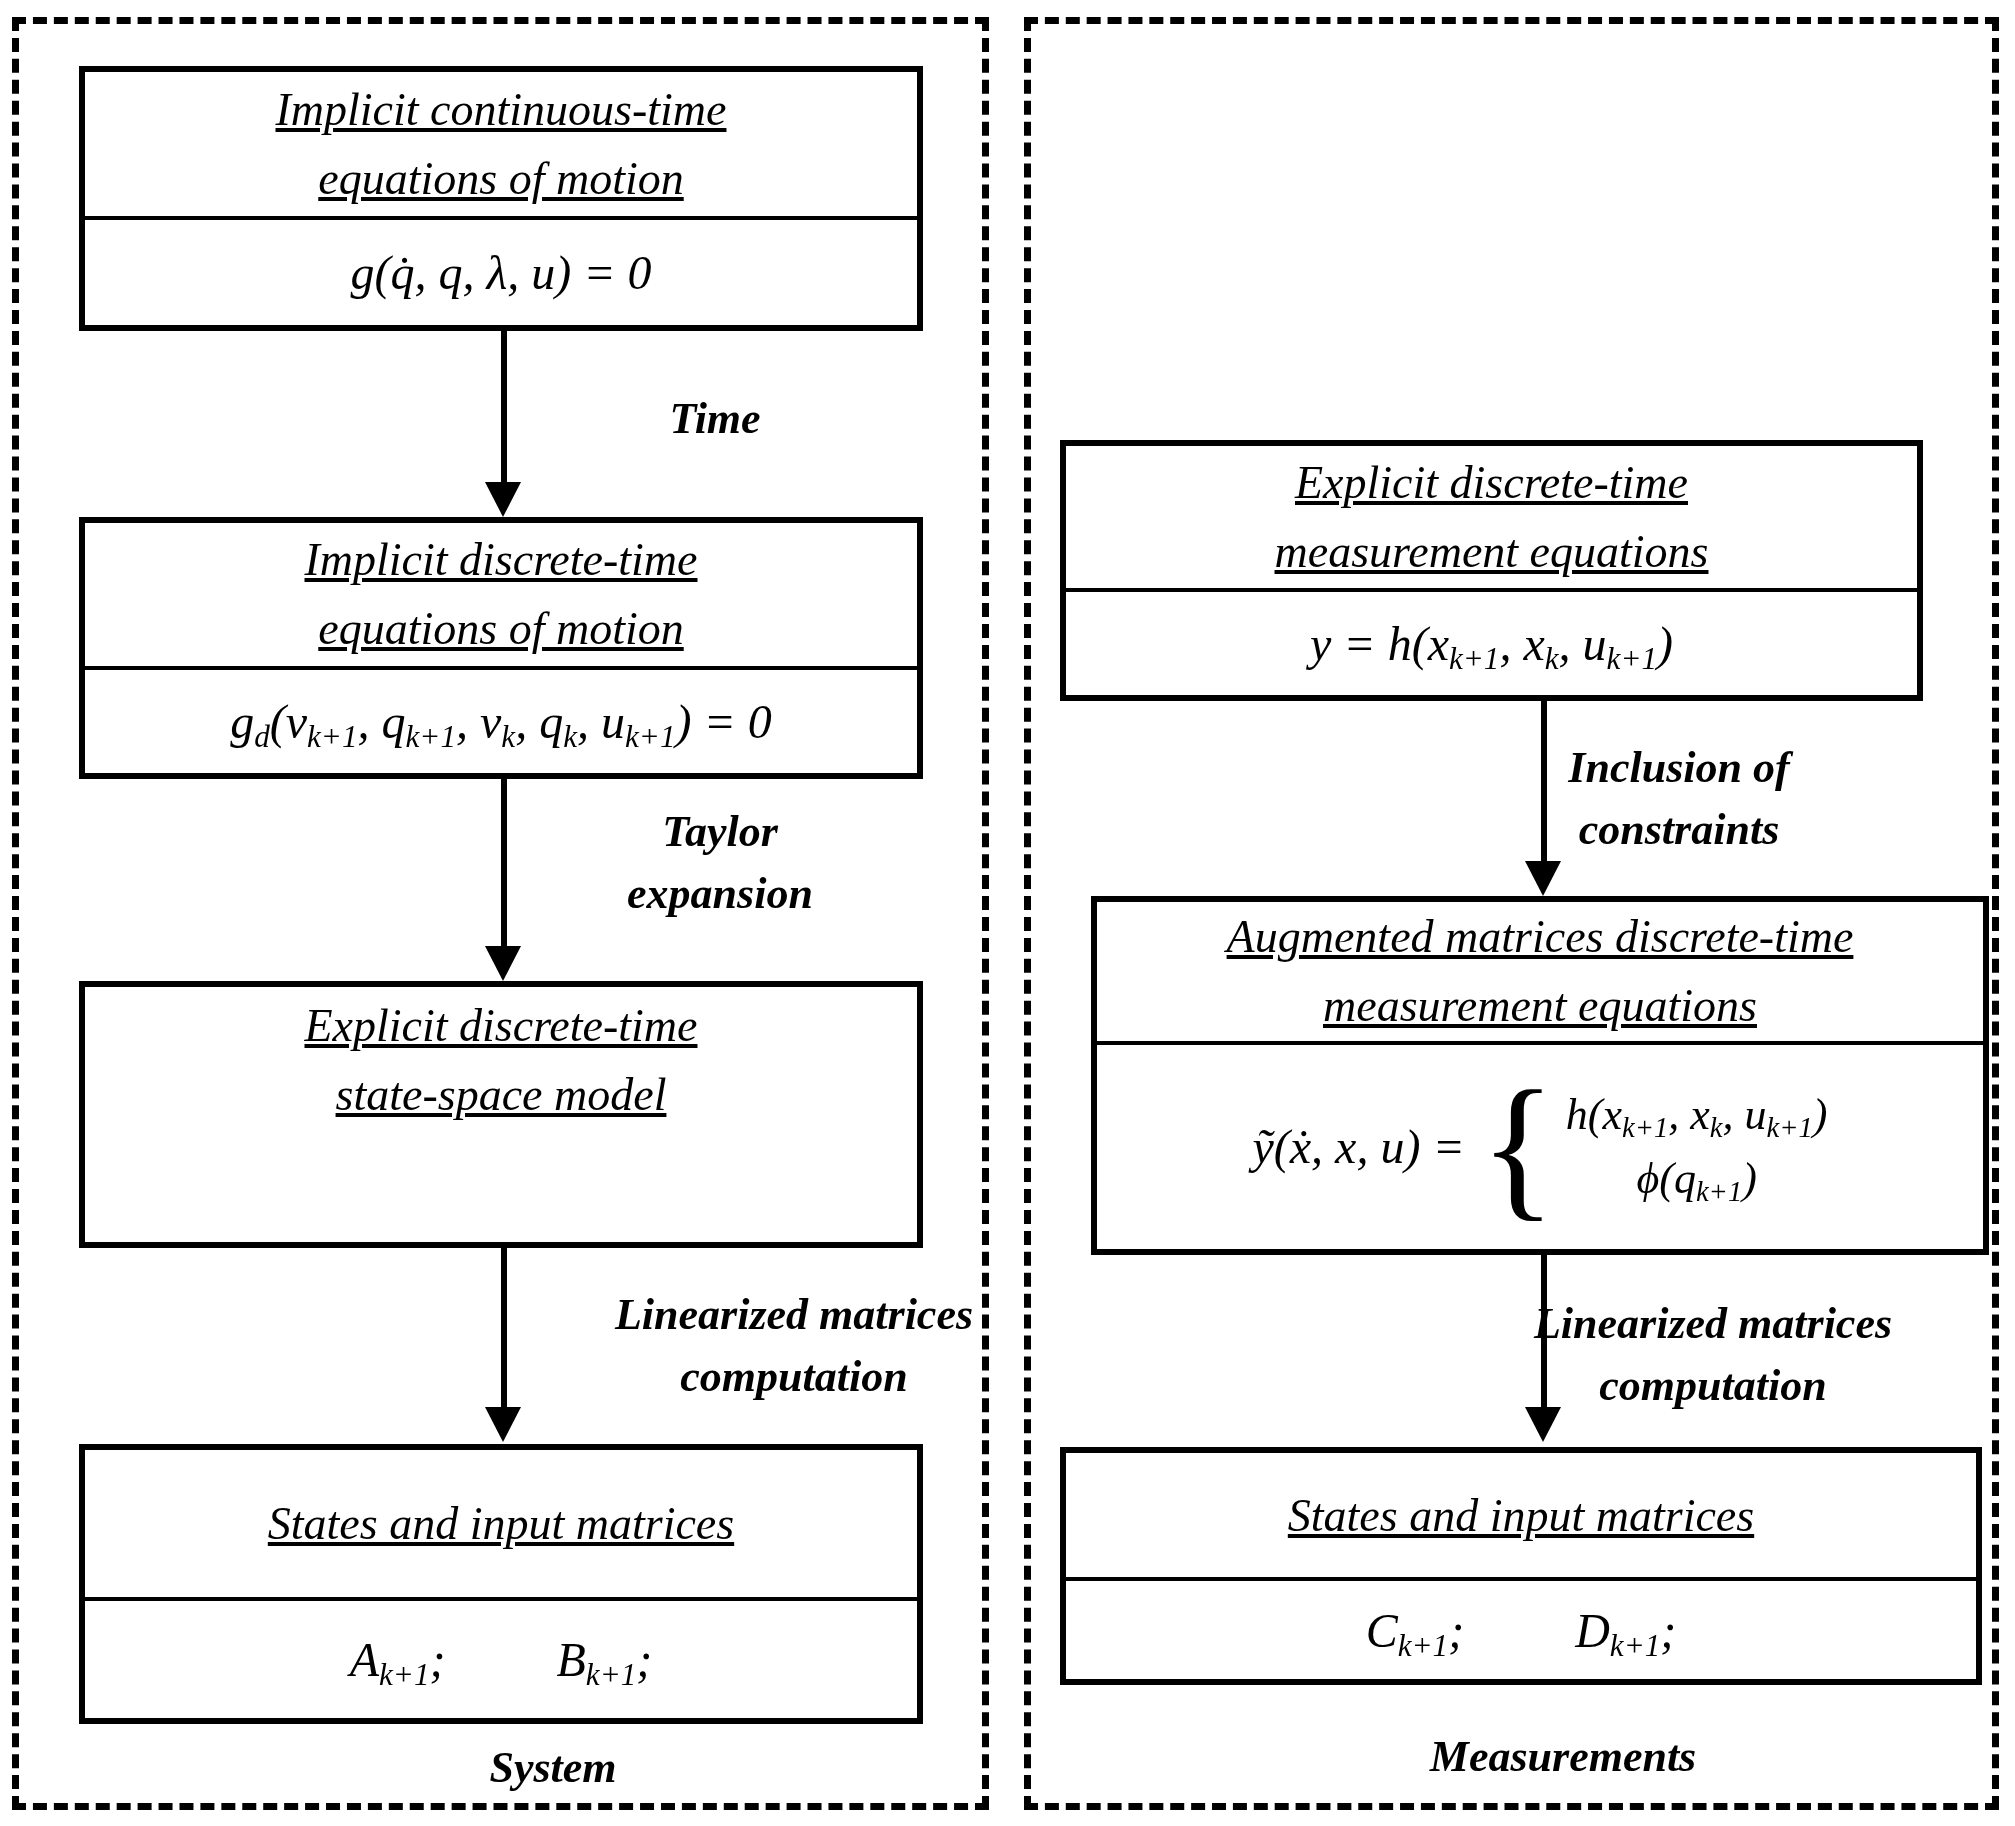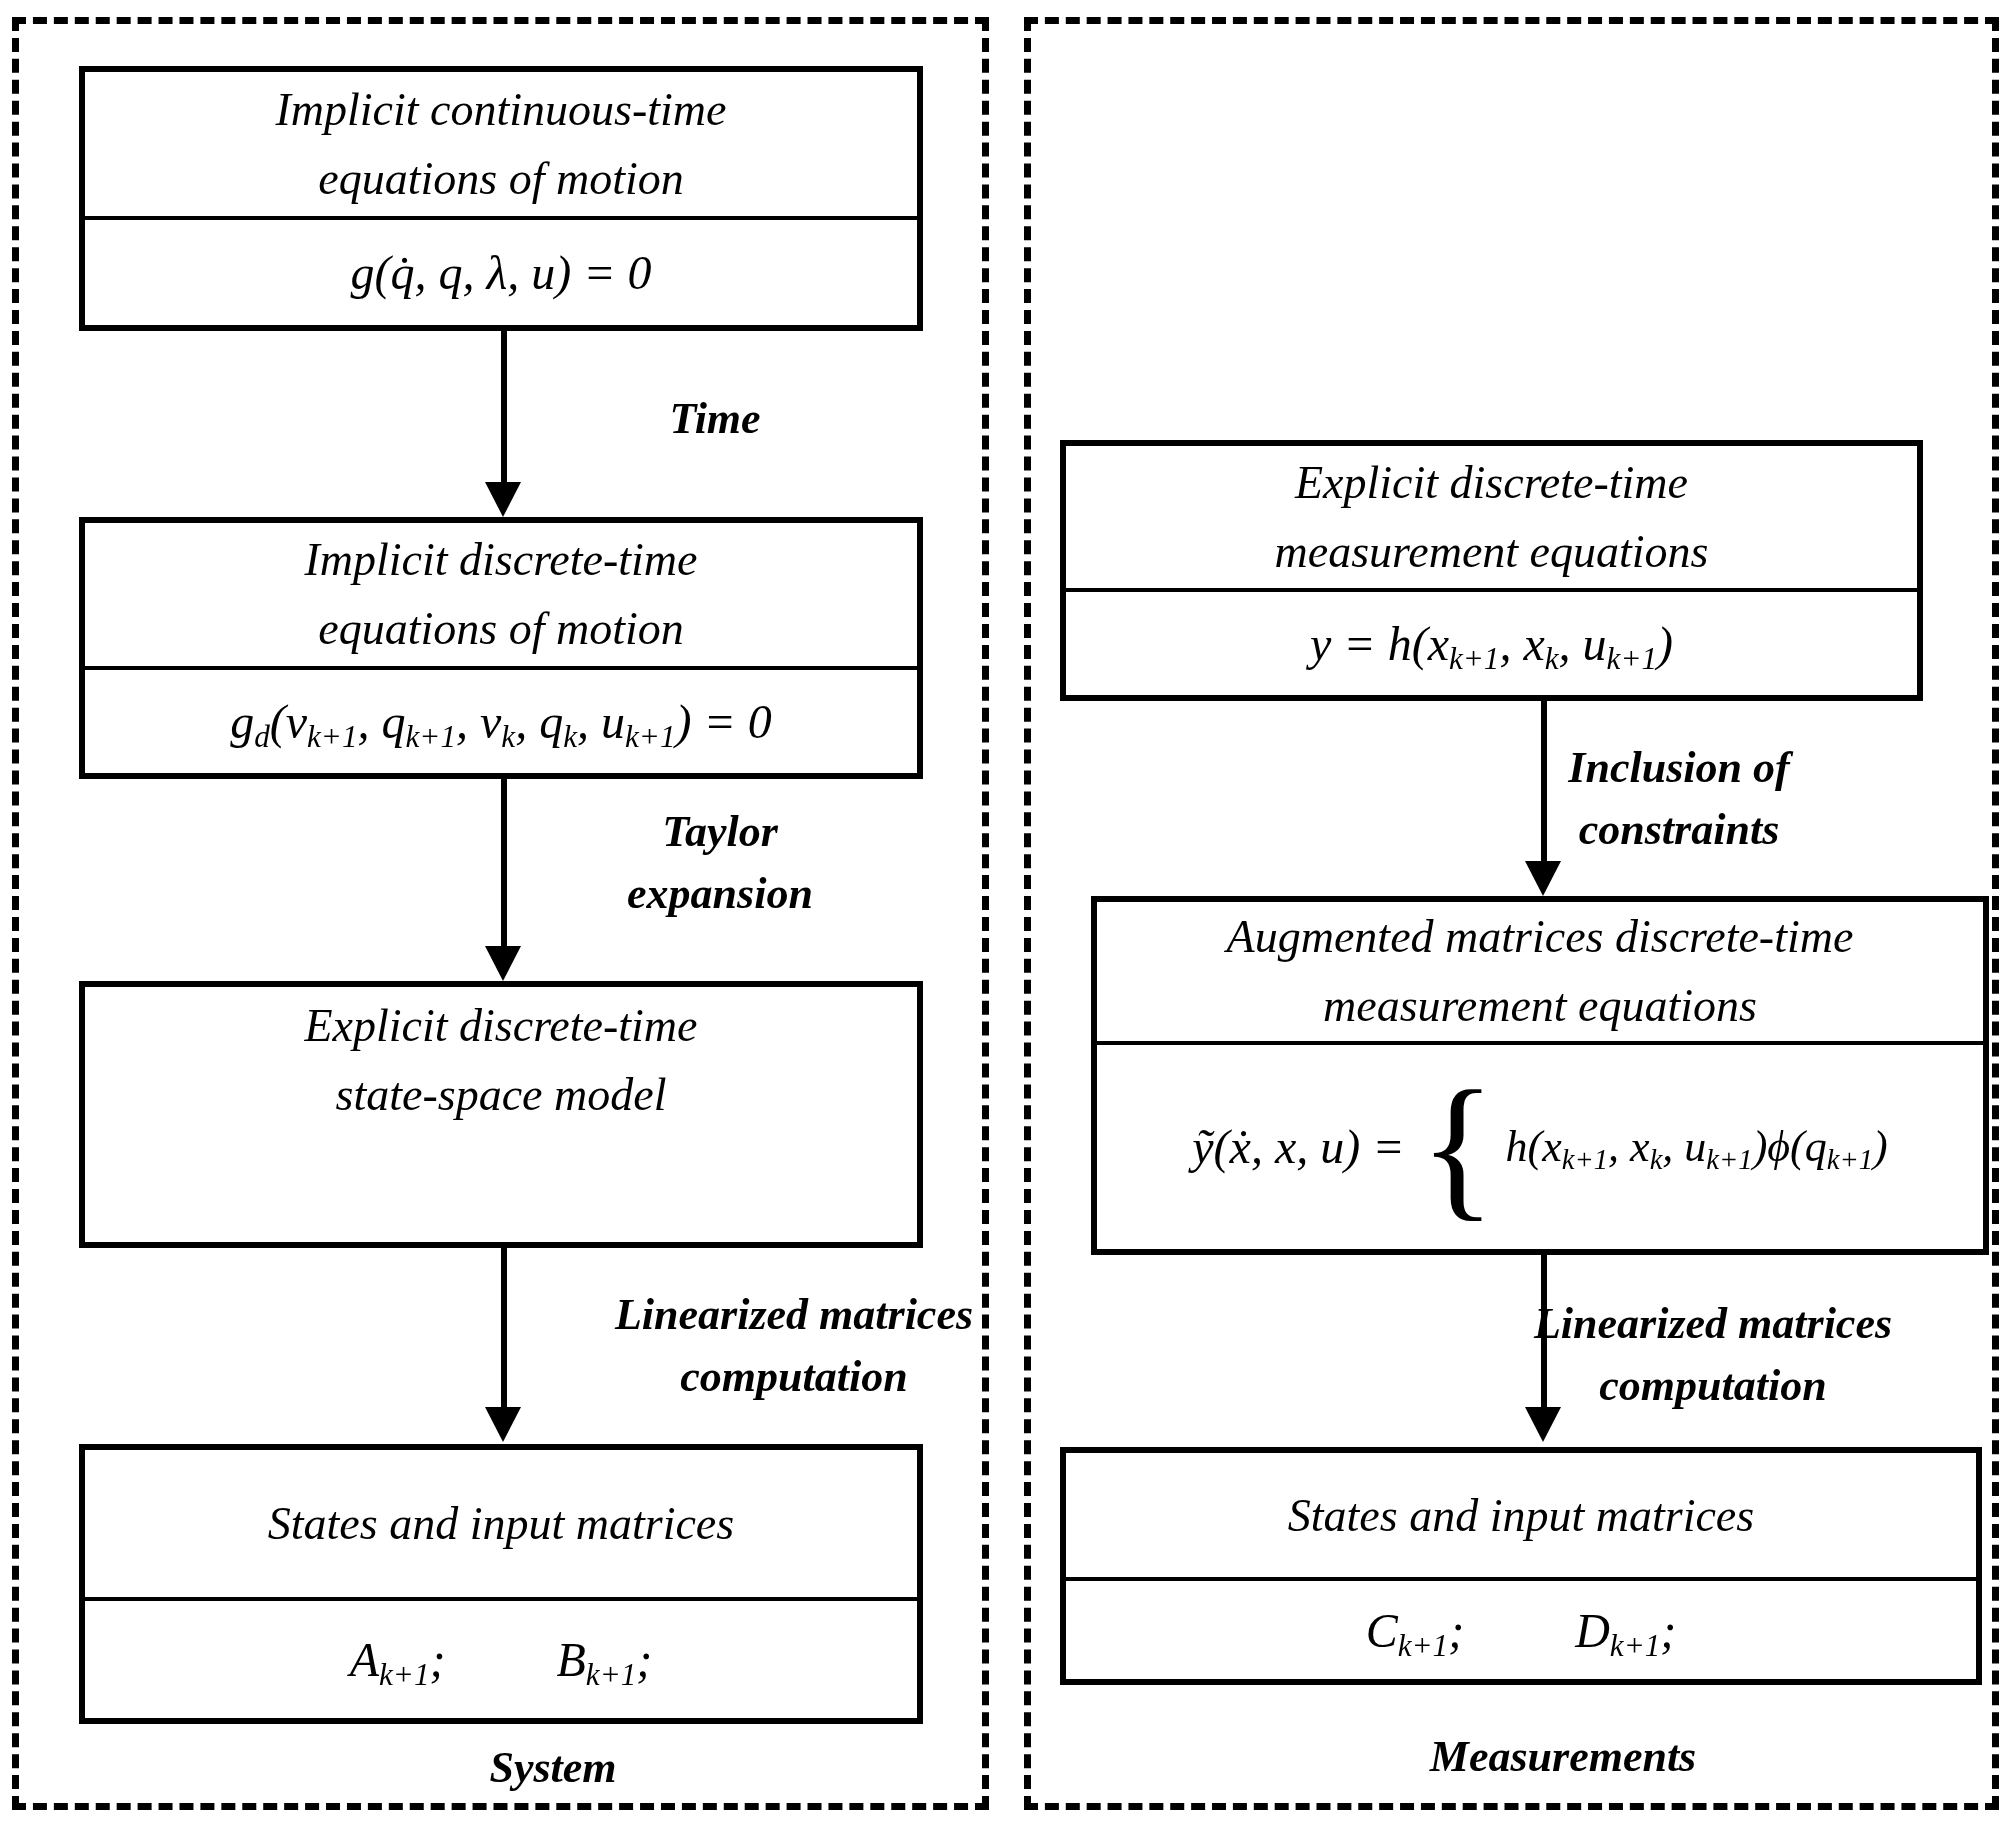--- a/index.html
+++ b/index.html
@@ -22,41 +22,41 @@
     border:6.2px solid #000;
     box-sizing:border-box;
     background:#fff;
     display:flex;flex-direction:column;
   }
   .box-title{
     height:57%;
     display:flex;align-items:center;justify-content:center;
     text-align:center;
     font-style:italic;
-    font-size:46px;line-height:1.5;
+    font-size:46px;line-height:1.5;text-decoration:underline;
   }
   .box-eq{
     flex:1;
     border-top:4.1px solid #000;
     display:flex;align-items:center;justify-content:center;
     text-align:center;
     font-style:italic;
     font-size:48px;
   }
   .eq sub{font-size:0.65em;vertical-align:-0.28em;line-height:0;}
   .matrix-eq{display:flex;gap:111px;justify-content:center;align-items:center;}
   .cases-wrap{display:flex;align-items:center;justify-content:center;}
   .brace{
     font-style:normal;
     font-size:159px;
     line-height:0.8;
     margin:0 9.7px 0 15px;
     font-weight:400;
   }
-  .case-lines{display:flex;flex-direction:row;justify-content:center;}
+  .case-lines{display:flex;flex-direction:column;justify-content:center;}
   .case-lines .eq{font-size:44px;line-height:1.45;text-align:center;}
   .arrow{position:absolute;width:0;}
   .arrow-line{
     position:absolute;left:-2.8px;top:0;width:5.5px;height:calc(100% - 32px);
     background:#000;
   }
   .arrow-head{
     position:absolute;bottom:0;left:-18.7px;width:0;height:0;
     border-left:18.7px solid transparent;
     border-right:18.7px solid transparent;

